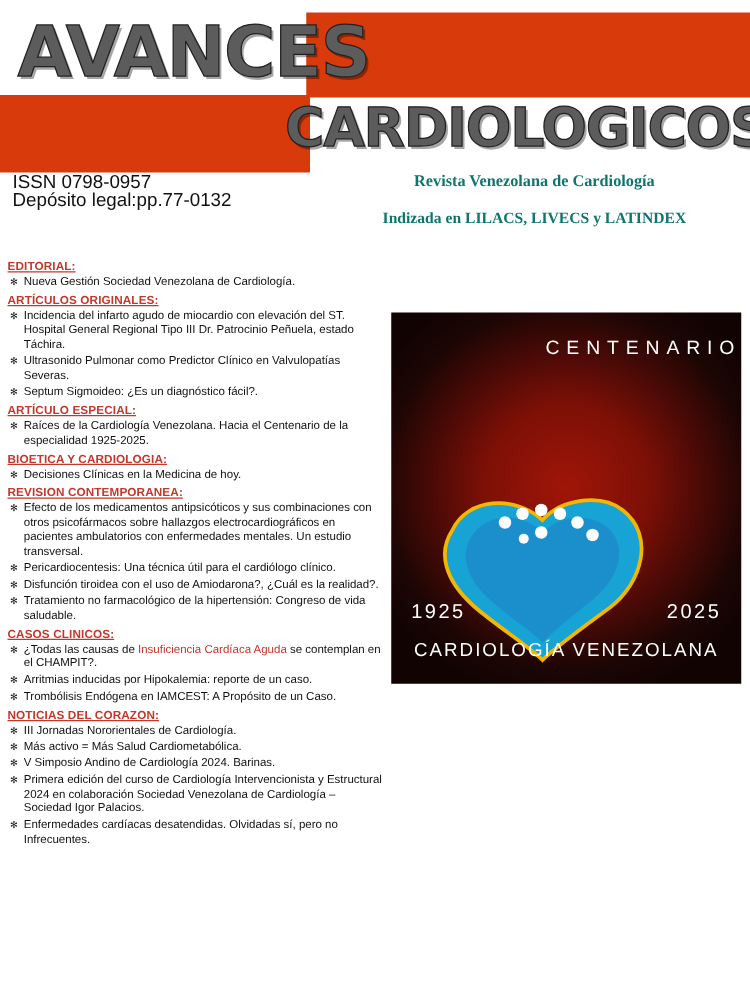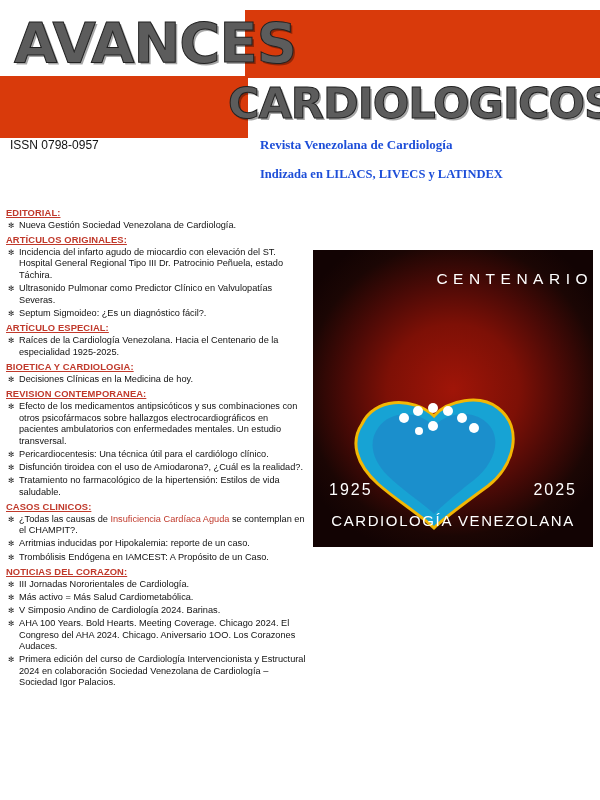--- a/index.html
+++ b/index.html
@@ -31,25 +31,25 @@
     position:absolute;left:228px;top:78px;
     font-family:"DejaVu Sans", sans-serif;
     font-weight:bold;font-size:43px;letter-spacing:-1px;
     color:#5c5c5c;
     -webkit-text-stroke:1px #222;
     text-shadow:2px 2px 0 rgba(0,0,0,0.35);
     line-height:50px;
   }
   .issn{
     position:absolute;left:10px;top:138px;
-    font-size:12px;color:#111;line-height:15px;
+    font-size:15px;color:#111;line-height:15px;
   }
   .subtitle{
     position:absolute;left:260px;top:136px;width:335px;
-    text-align:left;font-size:13px;color:#1d4ed8;font-weight:bold;
+    text-align:center;font-size:13px;color:#0f766e;font-weight:bold;
     font-family:"Liberation Serif", serif;
     line-height:18px;
   }
   .subtitle .l2{font-size:12.5px;margin-top:11px;}
   
   .content{position:absolute;left:0;top:196px;width:600px;height:560px;}
   .toc{
     position:absolute;left:6px;top:8px;width:300px;
     font-size:9.2px;color:#111;line-height:11.6px;
   }
@@ -93,20 +93,21 @@
 </head>
 <body>
 
 <div class="masthead">
   <div class="red-band-top"></div>
   <div class="red-band-left"></div>
   <div class="title-avances">AVANCES</div>
   <div class="title-cardiologicos">CARDIOLOGICOS</div>
   <div class="issn">
     <div>ISSN 0798-0957</div>
+    <div>Depósito legal:pp.77-0132</div>
   </div>
   <div class="subtitle">
     <div>Revista Venezolana de Cardiología</div>
     <div class="l2">Indizada en LILACS, LIVECS y LATINDEX</div>
   </div>
 </div>
 
 <div class="content">
 
   <div class="toc">
@@ -117,31 +118,31 @@
       <div class="item">Ultrasonido Pulmonar como Predictor Clínico en Valvulopatías Severas.</div>
       <div class="item">Septum Sigmoideo: ¿Es un diagnóstico fácil?.</div>
       <div class="sec-head">ARTÍCULO ESPECIAL:</div>
       <div class="item">Raíces de la Cardiología Venezolana.  Hacia el Centenario de la especialidad 1925-2025.</div>
       <div class="sec-head">BIOETICA Y CARDIOLOGIA:</div>
       <div class="item">Decisiones Clínicas en la Medicina de hoy.</div>
       <div class="sec-head">REVISION CONTEMPORANEA:</div>
       <div class="item">Efecto de los medicamentos antipsicóticos y sus combinaciones con otros psicofármacos sobre hallazgos electrocardiográficos en pacientes ambulatorios con enfermedades mentales. Un estudio transversal.</div>
       <div class="item">Pericardiocentesis: Una técnica útil para el cardiólogo clínico.</div>
       <div class="item">Disfunción tiroidea con el uso de Amiodarona?, ¿Cuál es la realidad?.</div>
-      <div class="item">Tratamiento no farmacológico de la hipertensión: Estilos de vida saludable.</div>
+      <div class="item">Tratamiento no farmacológico de la hipertensión: Congreso de vida saludable.</div>
       <div class="sec-head">CASOS CLINICOS:</div>
       <div class="item">¿Todas las causas de <span class="hl">Insuficiencia Cardíaca Aguda</span> se contemplan en el CHAMPIT?.</div>
       <div class="item">Arritmias inducidas por Hipokalemia: reporte de un caso.</div>
       <div class="item">Trombólisis Endógena en IAMCEST: A Propósito de un Caso.</div>
       <div class="sec-head">NOTICIAS DEL CORAZON:</div>
       <div class="item">III Jornadas Nororientales de Cardiología.</div>
       <div class="item">Más activo = Más Salud Cardiometabólica.</div>
       <div class="item">V Simposio Andino de Cardiología 2024. Barinas.</div>
-      <div class="item">AHA 100 Years. Bold Hearts. Meeting Coverage. Chicago 2024.  El Congreso del AHA 2024. Chicago. Aniversario 1OO. Los Corazones Audaces.</div>
       <div class="item">Primera edición del curso de Cardiología Intervencionista y Estructural 2024 en colaboración Sociedad Venezolana de Cardiología – Sociedad Igor Palacios.</div>
+      <div class="item">Enfermedades cardíacas desatendidas. Olvidadas sí, pero no Infrecuentes.</div>
     </div>
 
   <div class="cover-art">
     <div class="art-top">CENTENARIO</div>
     <svg class="heart-shape" width="230" height="150" viewBox="0 0 230 150">
       <path d="M24 42 C36 16, 74 14, 96 34 C110 18, 142 12, 160 26 C186 46, 176 84, 150 104 C128 120, 106 136, 96 146 C84 134, 58 118, 40 102 C18 82, 12 60, 24 42 Z" fill="#17a3d4" stroke="#f2b705" stroke-width="3"></path>
       <path d="M40 46 C52 28, 80 28, 96 44 C110 30, 134 28, 148 40 C166 56, 156 82, 136 98 C118 112, 104 124, 96 132 C86 122, 64 108, 50 94 C34 78, 30 60, 40 46 Z" fill="#1f7fc4" opacity="0.55"></path>
       <circle cx="66" cy="36" r="5" fill="#ffffff"></circle>
       <circle cx="80" cy="29" r="5" fill="#ffffff"></circle>
       <circle cx="95" cy="26" r="5" fill="#ffffff"></circle>

